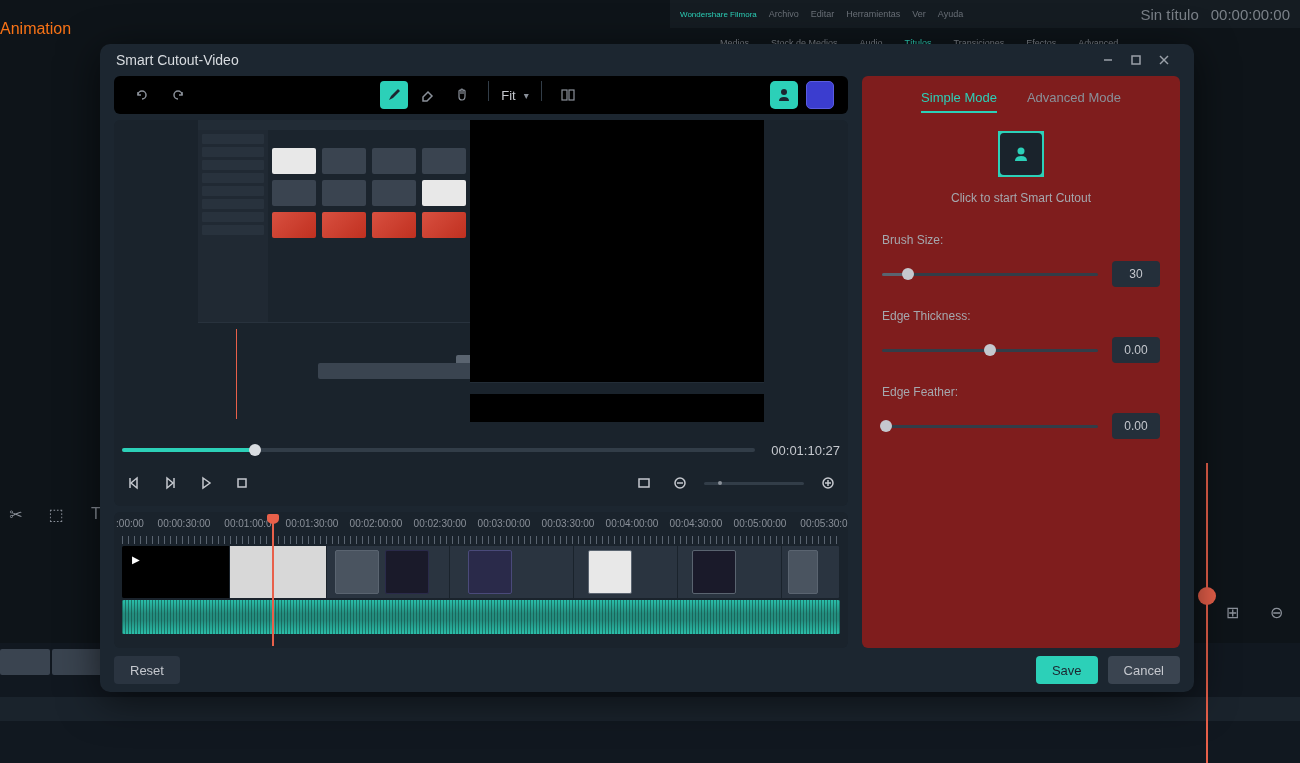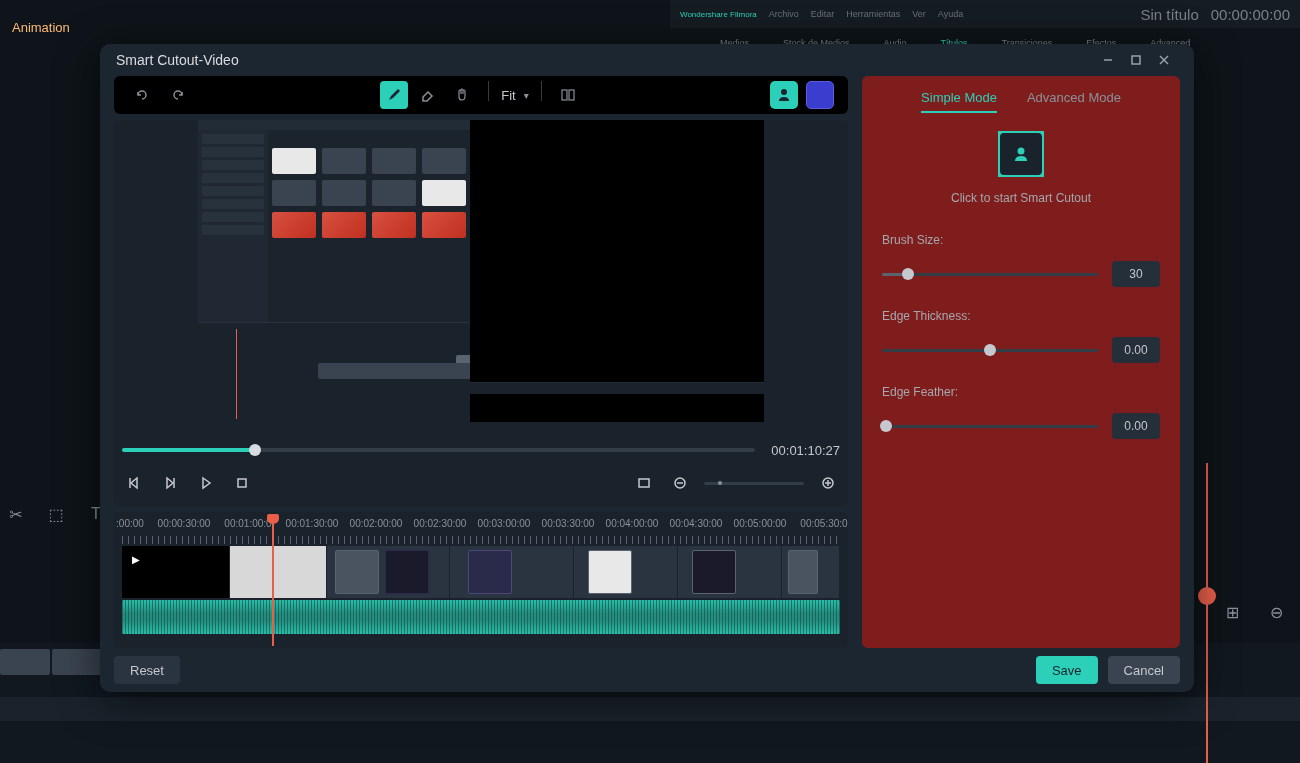--- a/index.html
+++ b/index.html
@@ -1,24 +1,24 @@
 <!DOCTYPE html>
 <html><head>
 <meta charset="utf-8">
 <style>
 * { margin: 0; padding: 0; box-sizing: border-box; font-family: -apple-system, BlinkMacSystemFont, "Segoe UI", Arial, sans-serif; }
 body { background: #0e1419; width: 1300px; height: 763px; overflow: hidden; position: relative; color: #c5c8ce; }
 
 .bg-app { position: absolute; inset: 0; background: #0e1419; }
-.bg-animation-label { position: absolute; top: 20px; left: 12px; font-size: 13px; color: #fdba74; }
+.bg-animation-label { position: absolute; top: 20px; left: 0; font-size: 16px; color: #f97316; }
 .bg-topbar { position: absolute; top: 0; right: 0; width: 630px; height: 28px; background: #151c22; display: flex; align-items: center; gap: 12px; padding: 0 10px; font-size: 9px; color: #6a7078; }
 .bg-topbar .logo { color: #2cd0b8; font-size: 8px; }
 .bg-topbar .spacer { flex: 1; }
 .bg-topbar .timecode { font-size: 15px; color: #7a8088; }
-.bg-tabs { position: absolute; top: 28px; right: 0; width: 590px; height: 30px; display: flex; align-items: center; gap: 34px; padding-left: 10px; }
+.bg-tabs { position: absolute; top: 28px; right: 0; width: 590px; height: 30px; display: flex; align-items: center; gap: 22px; padding-left: 10px; }
 .bg-tabs .tab { font-size: 9px; color: #7a8088; display: flex; flex-direction: column; align-items: center; }
 .bg-tabs .tab.active { color: #2cd0b8; }
 
 
 .modal { position: absolute; top: 44px; left: 100px; width: 1094px; height: 648px; background: #1c2630; border-radius: 10px; box-shadow: 0 8px 40px rgba(0,0,0,.6); overflow: hidden; }
 .titlebar { height: 32px; display: flex; align-items: center; padding: 0 16px; }
 .titlebar .title { font-size: 14px; color: #d8dce0; font-weight: 400; }
 .titlebar .spacer { flex: 1; }
 .titlebar .winbtn { width: 28px; height: 28px; display: flex; align-items: center; justify-content: center; color: #9aa0a8; cursor: pointer; font-size: 14px; }
 

